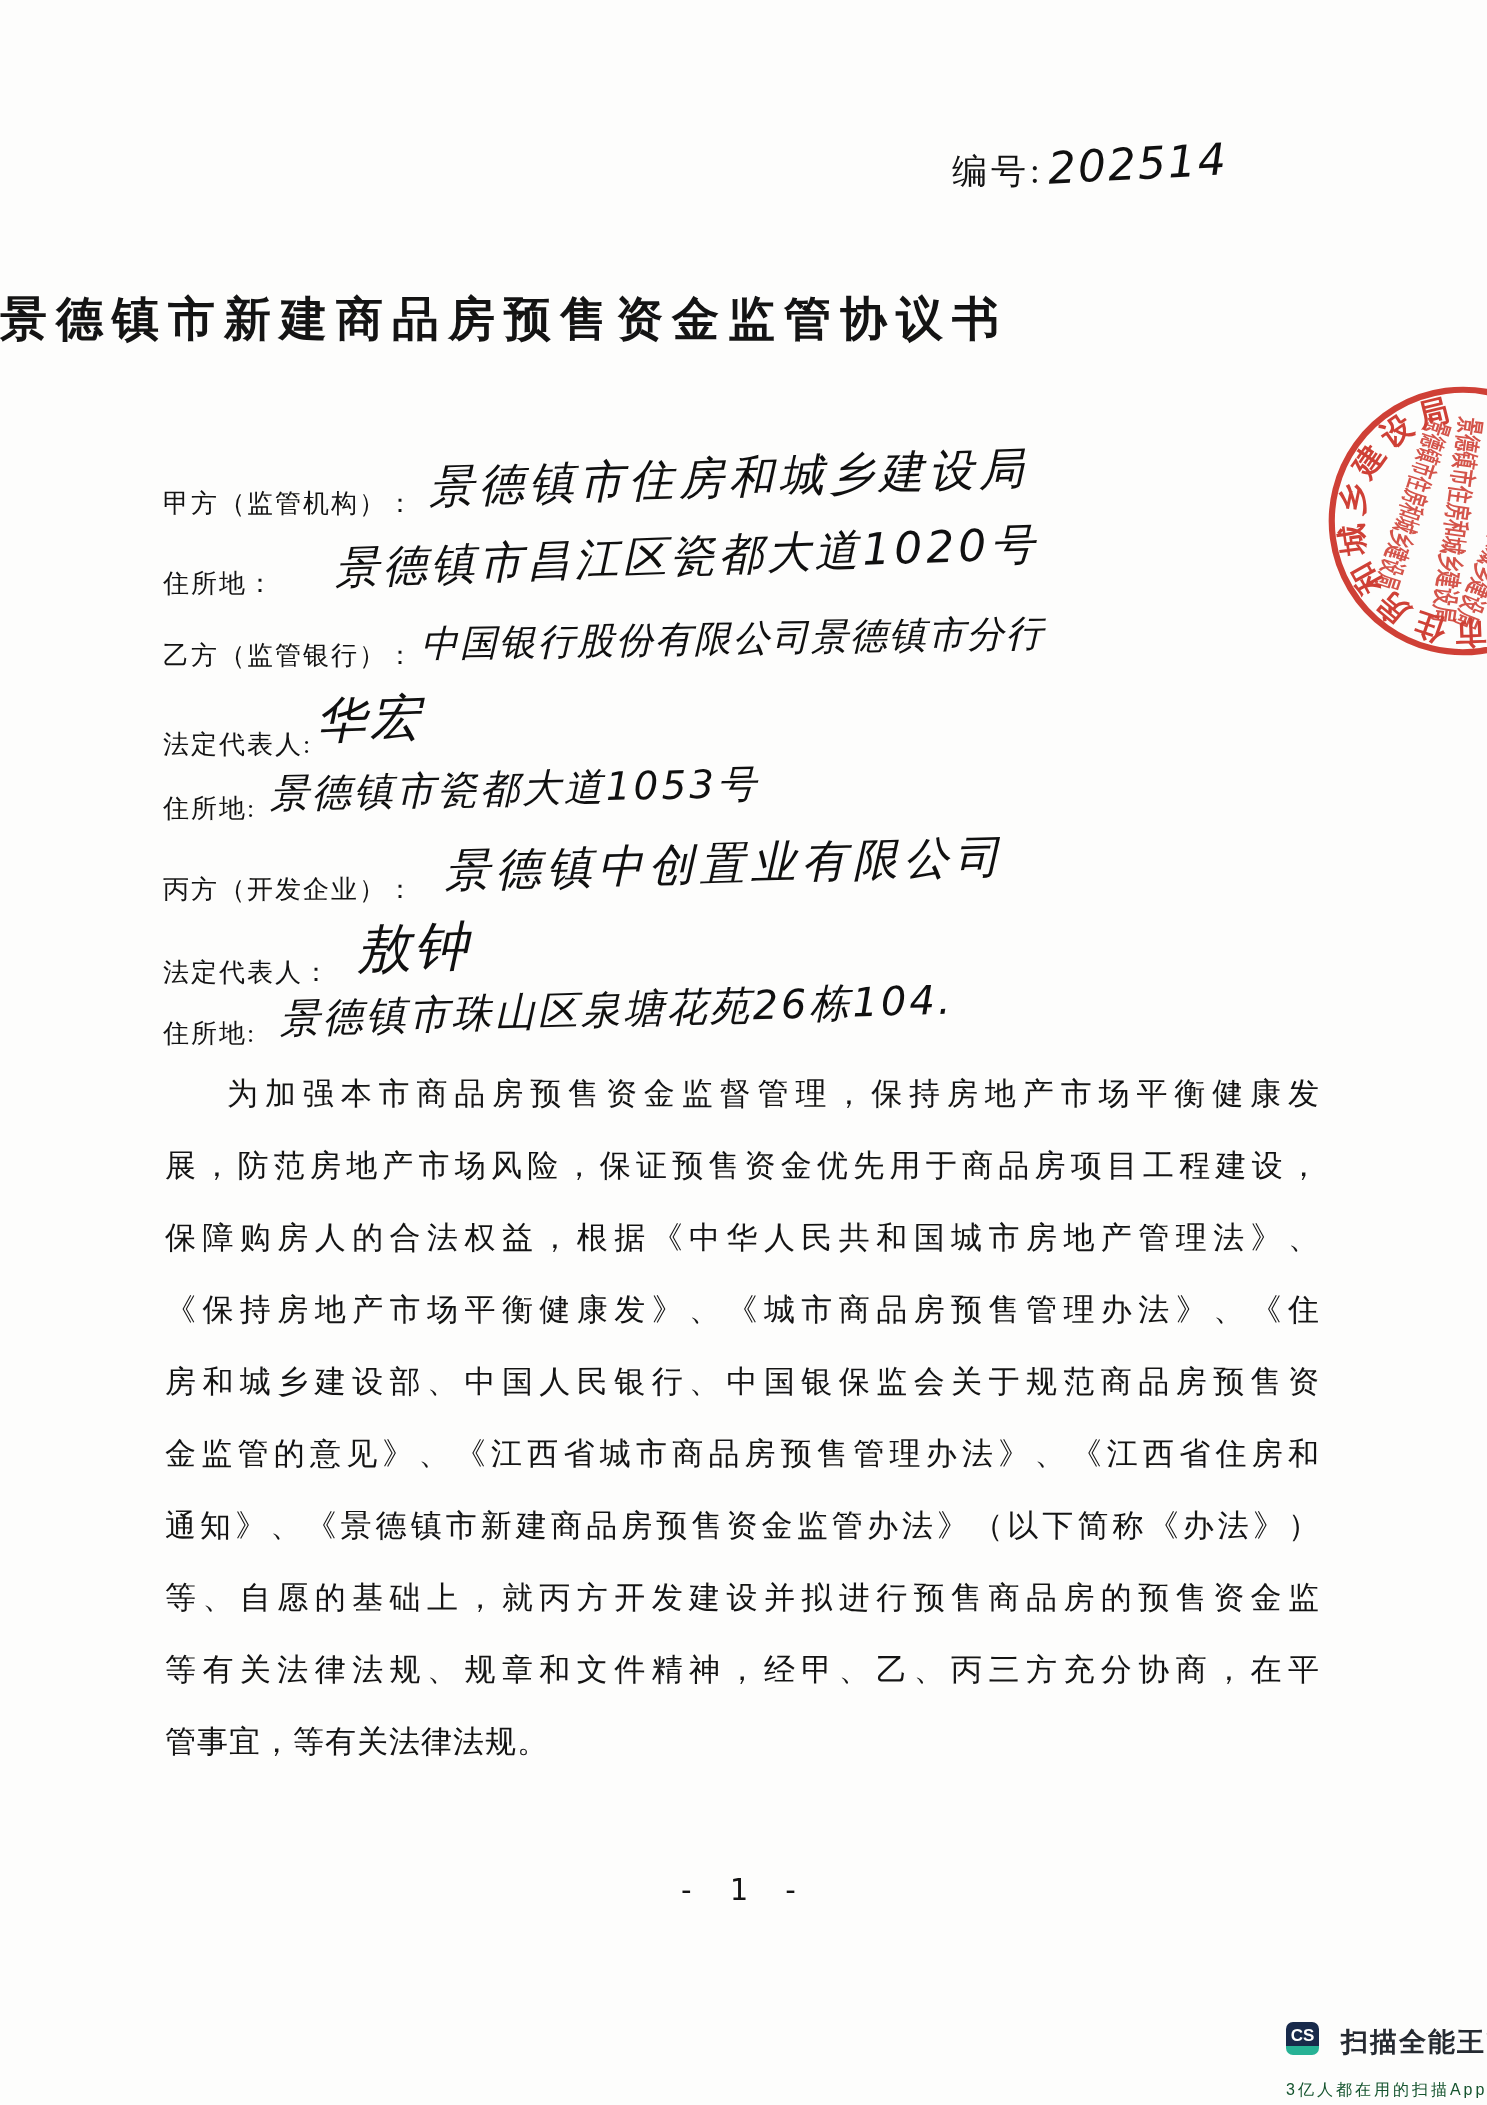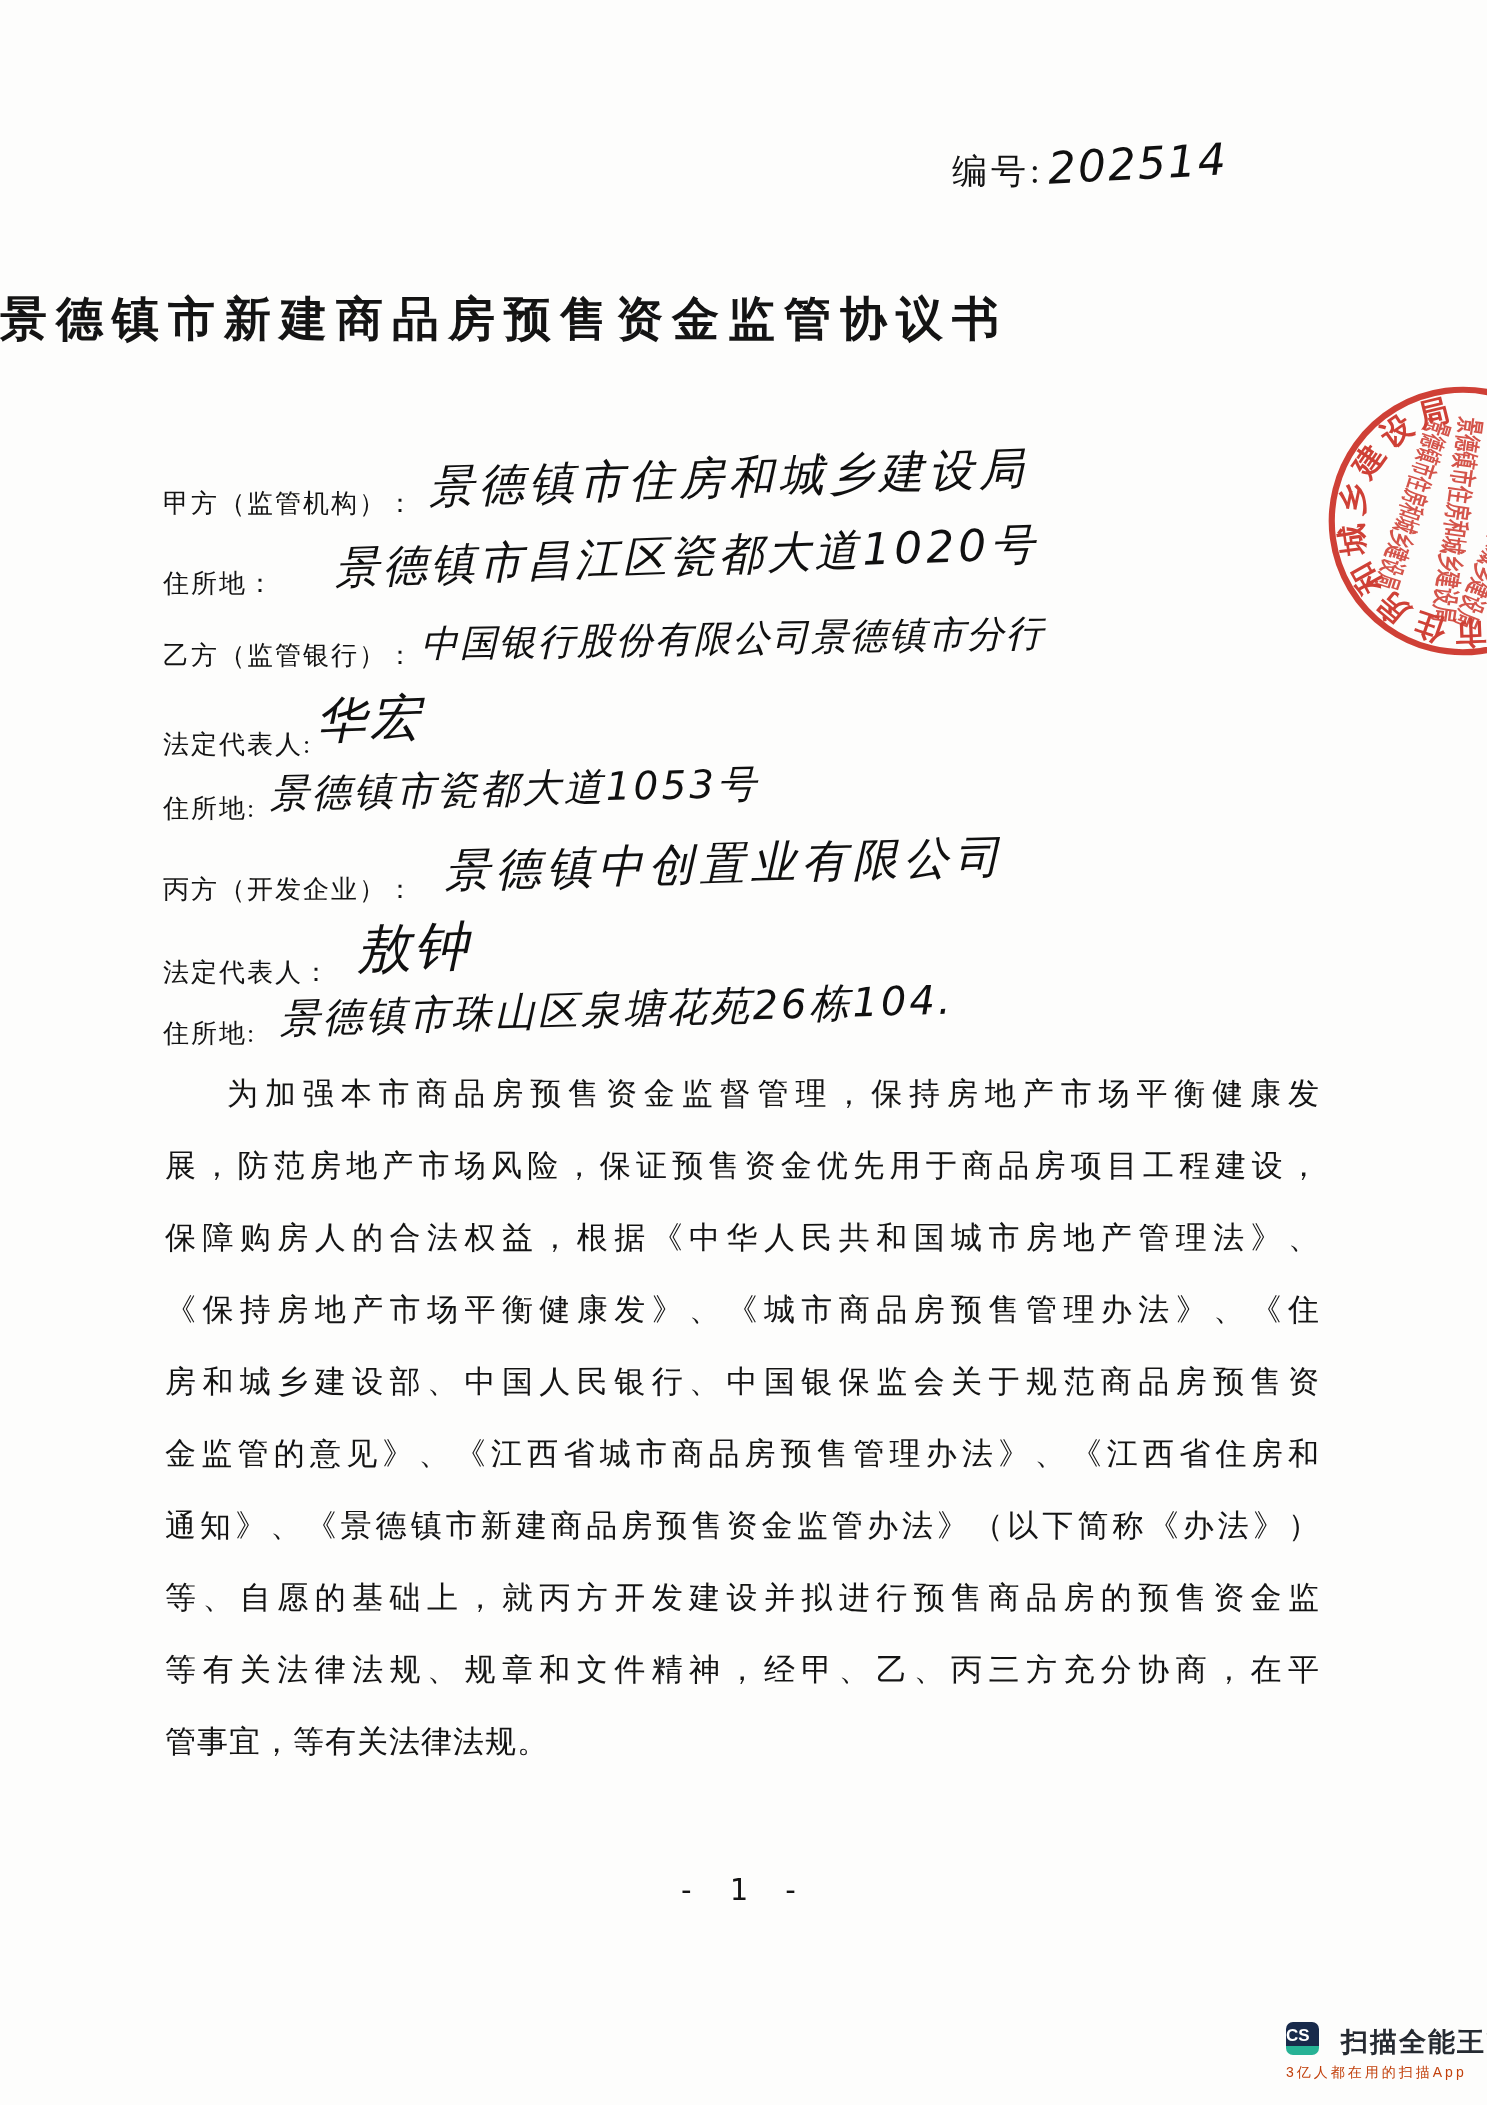--- a/index.html
+++ b/index.html
@@ -80,32 +80,32 @@
     pointer-events:none;
   }
 
   
   .scanner-footer { position:absolute; left:1284px; top:2022px; width:190px; font-family:"Liberation Sans", sans-serif; }
   .cs-badge {
     position:absolute; left:2px; top:0;
     width:33px; height:33px; border-radius:7px;
     background:linear-gradient(#182a4b 72%, #27b295 72%);
     color:#ffffff; font-weight:bold; font-size:17px;
-    line-height:27px;
+    text-align:center; line-height:27px;
     font-family:"Liberation Sans", sans-serif;
   }
   .cs-name {
     position:absolute; left:57px; top:2px;
     font-size:27px; font-weight:bold; color:#252a31; letter-spacing:2px;
     white-space:nowrap;
   }
   .cs-name sup { font-size:11px; color:#555; }
   .cs-tagline {
-    position:absolute; left:2px; top:42px;
-    font-size:14px; color:#c2410c; letter-spacing:3px; white-space:nowrap;
+    position:absolute; left:2px; top:58px;
+    font-size:16px; color:#14532d; letter-spacing:3px; white-space:nowrap;
   }
 </style>
 </head>
 <body>
 
 <div class="page">
 
   <div class="doc-number">
     <span class="lbl">编号:</span>
     <span class="hw">202514</span>

